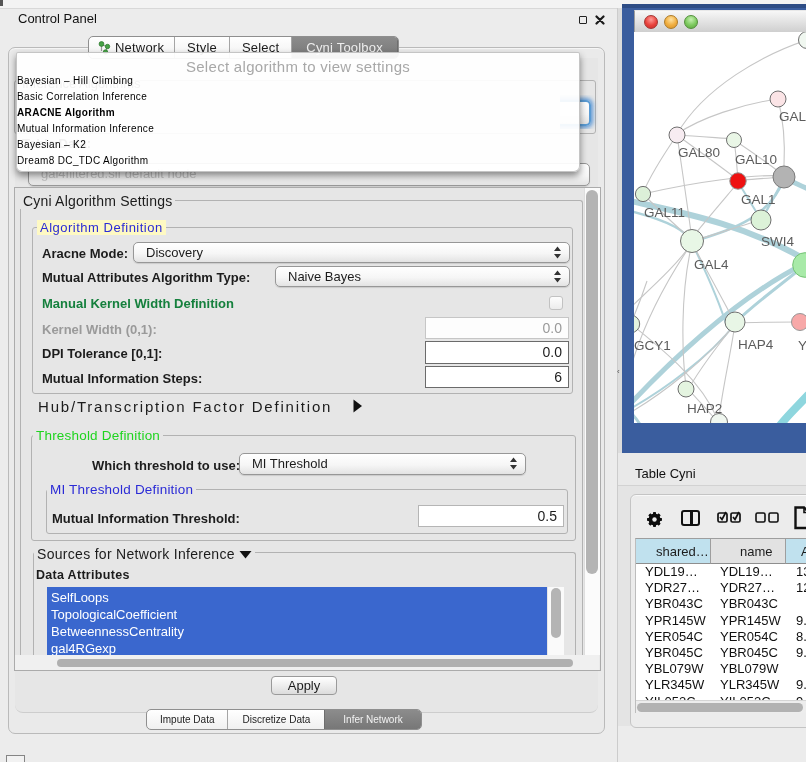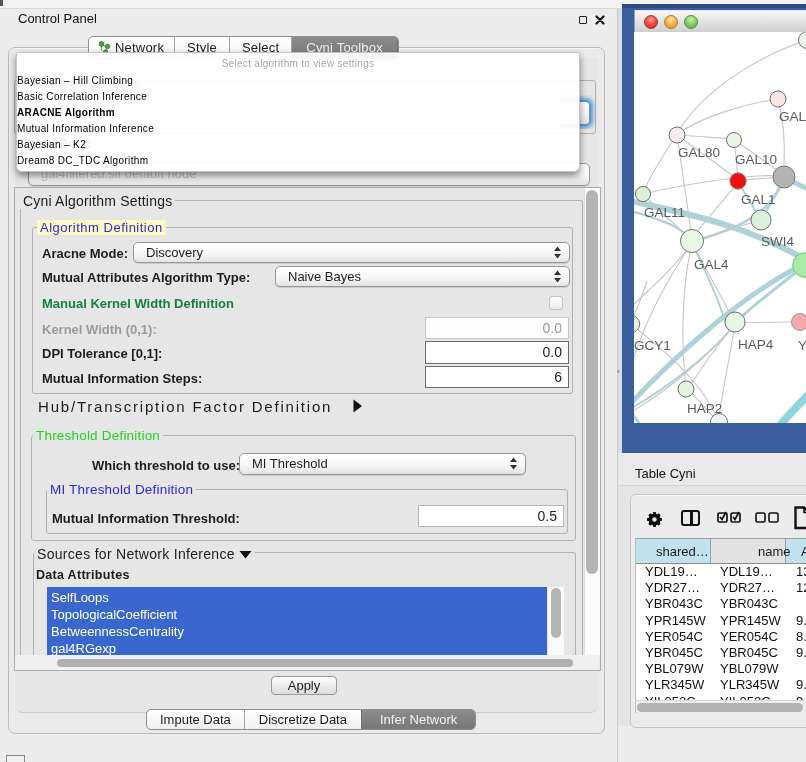--- a/index.html
+++ b/index.html
@@ -127,21 +127,21 @@
 <div class="abs" style="left:548px;top:587px;width:16px;height:68px;background:#fafafa;"></div>
 <div class="thumbv" style="left:551px;top:588px;width:10px;height:50px;"></div>
 
 <div class="abs" style="left:584px;top:188px;width:15px;height:467px;background:#fbfbfb;border-left:1px solid #dedede;"></div>
 <div class="thumbv" style="left:586px;top:190px;width:12px;height:384px;"></div>
 <div class="abs" style="left:15px;top:655px;width:584px;height:15px;background:#f0f0f0;"></div>
 <div class="thumbv" style="left:57px;top:659px;width:516px;height:7.5px;background:#b0b0b0;"></div>
 
 <div class="abs" style="left:271px;top:676px;width:64px;height:17px;border:1px solid #9a9a9a;border-radius:4px;background:linear-gradient(#ffffff,#ececec 55%,#dcdcdc);text-align:center;line-height:17px;">Apply</div>
 
-<div class="abs" style="left:146px;top:709px;height:19px;display:flex;border:1px solid #8f8f8f;border-radius:5px;background:linear-gradient(#ffffff,#f0f0f0);overflow:hidden;font-size:13px;">
+<div class="abs" style="left:146px;top:709px;height:19px;display:flex;border:1px solid #8f8f8f;border-radius:5px;background:linear-gradient(#ffffff,#f0f0f0);overflow:hidden;font-size:10px;">
   <div style="padding:0 13px;line-height:19px;border-right:1px solid #a5a5a5;">Impute Data</div>
   <div style="padding:0 14px;line-height:19px;border-right:1px solid #6e6e6e;">Discretize Data</div>
   <div style="padding:0 18px;line-height:19px;background:linear-gradient(#8c8c8c,#777777);color:#f2f2f2;">Infer Network</div>
 </div>
 
 <div class="abs" style="left:6px;top:755px;width:17px;height:10px;border:1.5px solid #858585;background:#f2f2f2;"></div>
 
 <div class="abs" style="left:618px;top:0;width:188px;height:8px;background:#f3f3f3;"></div>
 <div class="abs" style="left:622px;top:4px;width:184px;height:449px;background:#3a5d9e;"></div>
 <div class="abs" style="left:622px;top:4px;width:184px;height:4px;background:#2d4c85;"></div>
@@ -268,21 +268,21 @@
   <path d="M1.5 1.5 L10 1.5 L15 6.5 L15 22 L1.5 22 Z" fill="none" stroke="#111" stroke-width="2.4"></path>
   <path d="M10 1.5 L10 6.5 L15 6.5" fill="none" stroke="#111" stroke-width="1.6"></path>
 </svg>
 
 <div class="abs" style="left:635px;top:538px;width:171px;height:174px;background:#fff;border-left:1px solid #bdbdbd;border-top:1px solid #9e9e9e;overflow:hidden;">
 
   <div style="position:absolute;left:0;top:0;width:74px;height:24px;background:#c0e1ee;border-right:1px solid #9e9e9e;border-bottom:1px solid #8e8e8e;"></div>
   <div style="position:absolute;left:75px;top:0;width:74px;height:24px;background:#e2e2e2;border-right:1px solid #9e9e9e;border-bottom:1px solid #8e8e8e;"></div>
   <div style="position:absolute;left:150px;top:0;width:21px;height:24px;background:#c0e1ee;border-bottom:1px solid #8e8e8e;"></div>
   <div style="position:absolute;left:20px;top:5px;">shared…</div>
-  <div style="position:absolute;left:104px;top:5px;margin-left:18px;">name</div>
+  <div style="position:absolute;left:104px;top:5px;">name</div>
   <div style="position:absolute;left:165px;top:5px;">A</div>
 
   <div style="position:absolute;left:9px;top:25px;line-height:16.2px;font-size:13px;color:#111;white-space:pre;">YDL19…
 YDR27…
 YBR043C
 YPR145W
 YER054C
 YBR045C
 YBL079W
 YLR345W
@@ -305,19 +305,19 @@
 
 9.
 9.</div>
 
   <div style="position:absolute;left:0;top:161px;width:171px;height:13px;background:#ededed;border-top:1px solid #d5d5d5;">
     <div style="position:absolute;left:1px;top:2px;width:166px;height:9px;background:#b2b2b2;border-radius:4.5px;"></div>
   </div>
 </div>
 
 <div class="abs" style="left:16px;top:52px;width:564px;height:120px;background:rgba(255,255,255,0.93);border-radius:2px 2px 6px 6px;box-shadow:0 4px 7px rgba(0,0,0,0.45);border:1px solid rgba(150,150,150,0.55);box-sizing:border-box;"></div>
-<div class="abs" style="left:16px;top:58px;width:564px;text-align:center;color:#a8a8a8;font-size:10px;letter-spacing:0.3px;">Select algorithm to view settings</div>
+<div class="abs" style="left:16px;top:58px;width:564px;text-align:center;color:#a8a8a8;font-size:15px;letter-spacing:0.3px;">Select algorithm to view settings</div>
 <div class="abs" style="left:17px;top:73px;font-size:10px;letter-spacing:0.35px;line-height:15.9px;color:#000;white-space:pre;">Bayesian – Hill Climbing
 Basic Correlation Inference
 <b>ARACNE Algorithm</b>
 Mutual Information Inference
 Bayesian – K2
 Dream8 DC_TDC Algorithm</div>
 
 </body></html>

